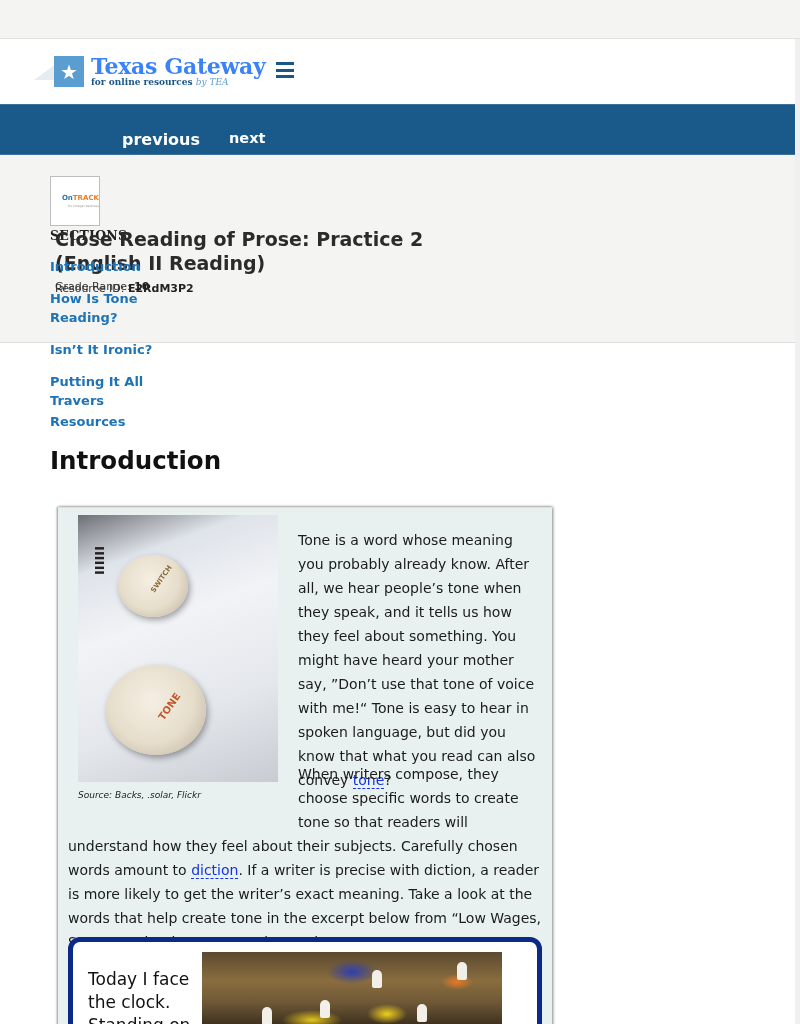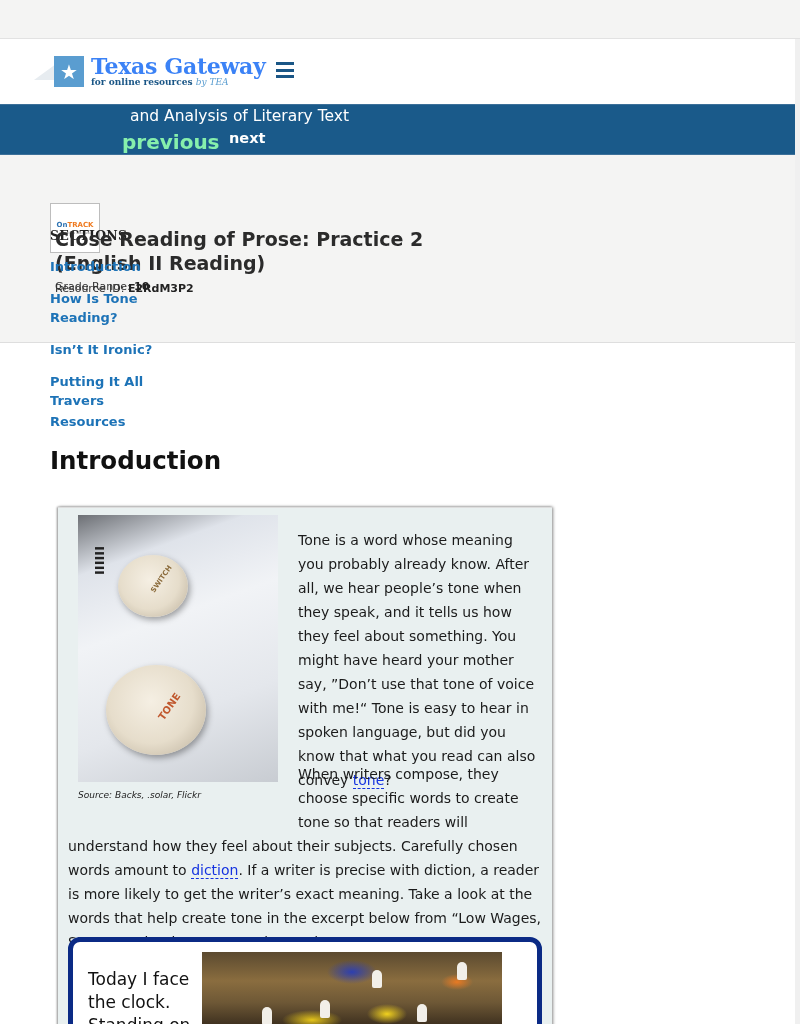--- a/index.html
+++ b/index.html
@@ -10,24 +10,24 @@
   .logo-wrap { position: absolute; left: 34px; top: 17px; width: 240px; height: 32px; }
   .logo-shadow { position: absolute; left: 0; top: 8px; width: 0; height: 0; border-top: 16px solid transparent; border-right: 22px solid #e7ecf0; }
   .logo-box { position: absolute; left: 20px; top: 0; width: 30px; height: 31px; background: #5a9dd0; display: flex; align-items: center; justify-content: center; color: #fff; font-size: 20px; line-height: 1; }
   .logo-title { position: absolute; left: 57px; top: -3px; font-family: "DejaVu Serif", serif; font-weight: bold; font-size: 22px; color: #3b82f6; white-space: nowrap; letter-spacing: -0.3px; }
   .logo-sub { position: absolute; left: 57px; top: 21px; font-family: "DejaVu Serif", serif; font-weight: bold; font-size: 9px; color: #1a5686; white-space: nowrap; }
   .logo-sub i { font-weight: normal; color: #5a9dd0; }
   .hamburger { position: absolute; left: 276px; top: 23px; width: 18px; height: 16px; display: flex; flex-direction: column; justify-content: space-between; cursor: pointer; }
   .hamburger span { display: block; height: 3px; background: #1a5686; }
   .bluebar { position: absolute; left: 0; top: 104px; width: 795px; height: 51px; background: #1a5a8a; border-top: 1px solid #3c7099; border-bottom: 1px solid #3c7099; }
   .bluebar .crumb { position: absolute; left: 130px; top: 2px; color: #ffffff; font-size: 15.5px; white-space: nowrap; }
-  .bluebar .prev { position: absolute; left: 122px; top: 25px; color: #86efac; font-weight: bold; font-size: 20px; text-decoration: none; }
+  .bluebar .prev { position: absolute; left: 122px; top: 25px; color: #ffffff; font-weight: bold; font-size: 16px; text-decoration: none; }
   .bluebar .next { position: absolute; left: 229px; top: 25px; color: #ffffff; font-weight: bold; font-size: 14.5px; text-decoration: none; }
   .greyband { position: absolute; left: 0; top: 155px; width: 795px; height: 188px; background: #f4f4f3; border-bottom: 1px solid #dedede; }
-  .ontrack { position: absolute; left: 50px; top: 176px; width: 50px; height: 50px; background: #fff; border: 1px solid #bdbdbd; display: flex; flex-direction: column; align-items: center; justify-content: center; margin-top: 27px; }
+  .ontrack { position: absolute; left: 50px; top: 176px; width: 50px; height: 50px; background: #fff; border: 1px solid #bdbdbd; display: flex; flex-direction: column; align-items: flex-end; justify-content: center; }
   .ontrack .ot { font-size: 7px; font-weight: bold; color: #2d73b3; line-height: 1; }
   .ontrack .ot b { color: #ef7b21; }
   .ontrack .ots { font-size: 3px; color: #999; margin-top: 2px; }
   .sections-label { position: absolute; left: 50px; top: 228px; font-family: "DejaVu Serif", serif; font-weight: bold; font-size: 12.5px; color: #222; letter-spacing: 0.3px; }
   .page-title { position: absolute; left: 55px; top: 227px; width: 420px; font-weight: bold; font-size: 19px; line-height: 24px; color: #2b2b2b; }
   .meta { position: absolute; left: 55px; font-size: 11px; color: #333; white-space: nowrap; }
   .meta b { color: #222; }
   .nav a { position: absolute; left: 50px; color: #1d73b7; font-weight: bold; font-size: 13px; line-height: 19px; text-decoration: none; width: 110px; }
   .h-intro { position: absolute; left: 50px; top: 446px; font-weight: bold; font-size: 24.5px; color: #111; }
   .card { position: absolute; left: 58px; top: 507px; width: 494px; height: 540px; background: #e9f0f0; box-shadow: -1px 0 2px #999, 1px 0 3px #888; border-top: 1px solid #ddd; }
@@ -66,21 +66,20 @@
   <div class="hamburger">
     <span></span>
     <span></span>
     <span></span>
   </div>
 </div>
 
 <div class="rightedge"></div>
 
 <div class="bluebar">
-  <div class="crumb">and Analysis of Literary Text</div>
   <a class="prev" href="#">previous</a>
   <a class="next" href="#">next</a>
 </div>
 
 <div class="greyband"></div>
 
 <div class="ontrack">
   <div class="ot"><span>On</span><b>TRACK</b></div>
   <div class="ots">for college readiness</div>
 </div>

